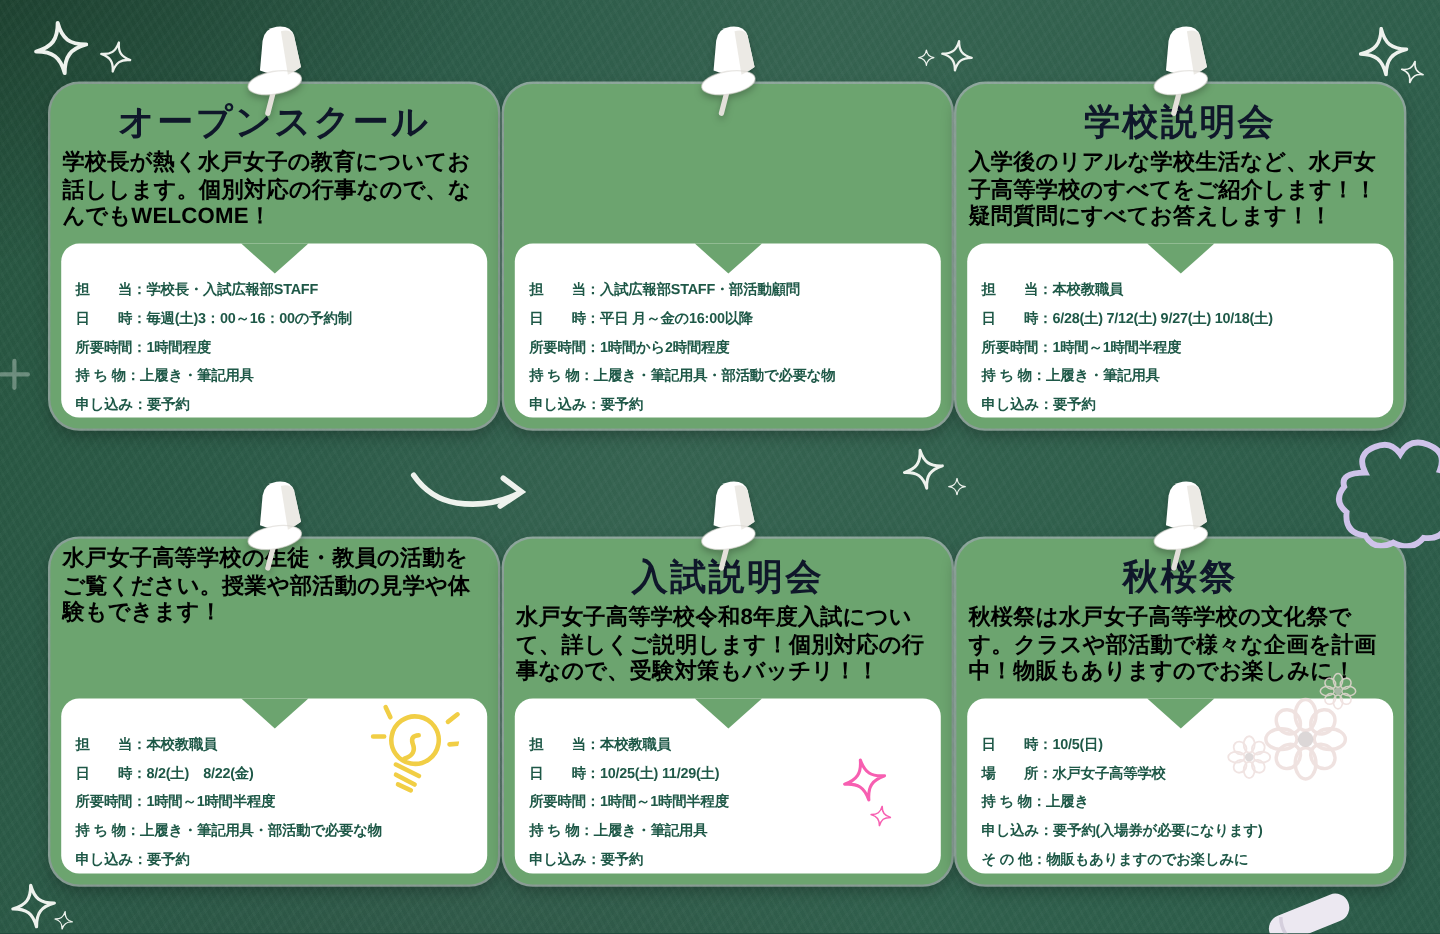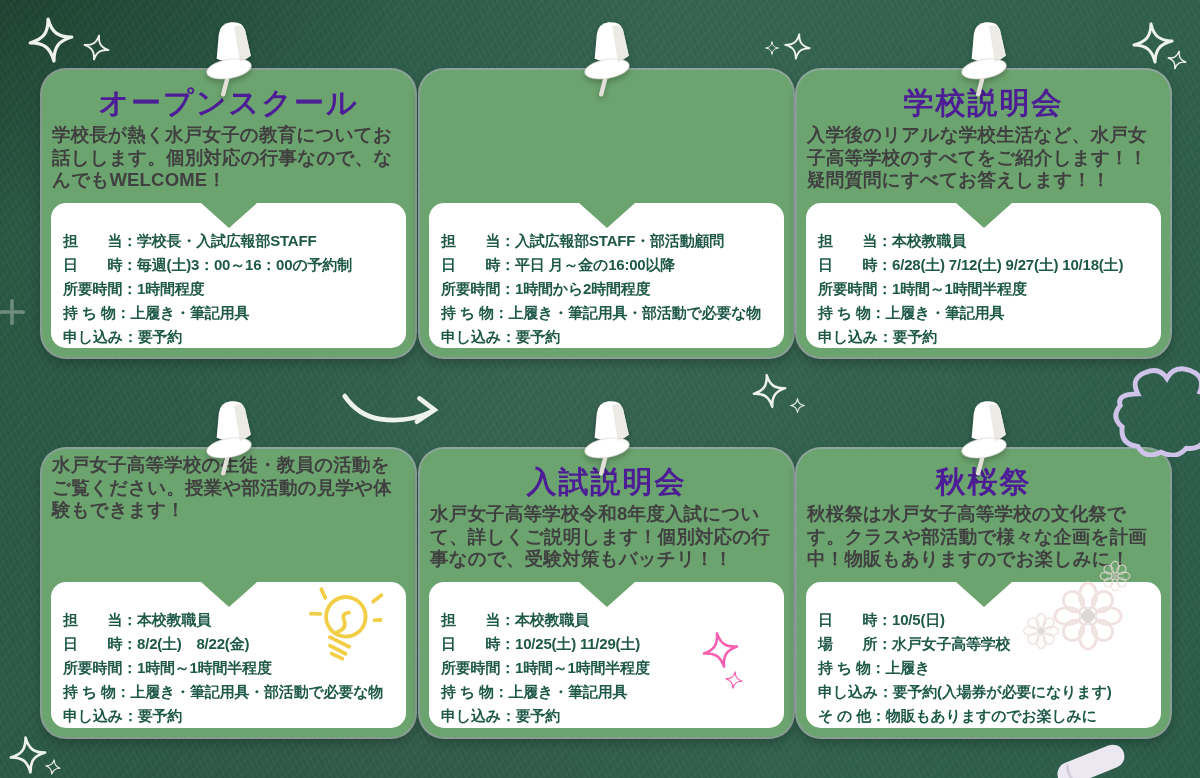--- a/index.html
+++ b/index.html
@@ -11,26 +11,26 @@
       linear-gradient(112deg,#27553f 0%,#2d5c49 26%,#366451 46%,#31614d 70%,#2b5b48 100%);}
   #stage .noise{position:absolute;inset:0;pointer-events:none;
     background-image:
       repeating-linear-gradient(63deg, rgba(255,255,255,.016) 0 2px, rgba(0,0,0,.018) 2px 5px),
       repeating-linear-gradient(-48deg, rgba(255,255,255,.014) 0 3px, transparent 3px 8px);}
   .card{position:absolute;width:373px;background:#6ca46f;border-radius:24px;
     box-shadow:0 0 0 2px rgba(255,255,255,.45), 0 5px 12px rgba(0,0,0,.28);}
   .row1{top:70px;height:287px}
   .row2{top:449px;height:288px}
   .c1{left:42px}.c2{left:420px}.c3{left:797px}
-  .card h2{margin:16px 8px 0;text-align:center;color:#4c1d95;font-size:30px;line-height:1.1;letter-spacing:2px;white-space:nowrap;}
-  .desc{margin:5px 10px 0;color:#404040;font-size:18.5px;line-height:1.22;word-break:break-all;overflow-wrap:anywhere;letter-spacing:.2px;}
+  .card h2{margin:16px 8px 0;text-align:center;color:#0f172a;font-size:30px;line-height:1.1;letter-spacing:2px;white-space:nowrap;}
+  .desc{margin:5px 10px 0;color:#000000;font-size:18.5px;line-height:1.22;word-break:break-all;overflow-wrap:anywhere;letter-spacing:.2px;}
   .panel{position:absolute;left:9px;right:9px;top:133px;bottom:9px;background:#fff;border-radius:15px;padding:26px 4px 0 12px;box-sizing:border-box;}
   .panel::before{content:"";position:absolute;top:0;left:50%;transform:translateX(-50%);
     border-left:28px solid transparent;border-right:28px solid transparent;border-top:25px solid #6ca46f;}
-  .drow{white-space:nowrap;height:24px;line-height:24px;font-size:15px;color:#1e5847;letter-spacing:-.2px;}
+  .drow{white-space:nowrap;height:24px;line-height:24px;font-size:12px;color:#1e5847;letter-spacing:-.2px;}
   .pin{position:absolute;top:-52px;left:50%;margin-left:-33px;width:66px;height:80px;filter:drop-shadow(0 3px 3px rgba(0,0,0,.25));}
   .decor{position:absolute;pointer-events:none;}
 </style>
 </head>
 <body>
 
 <div id="stage">
   <div class="noise"></div>
 
   <svg width="0" height="0" style="position:absolute">

